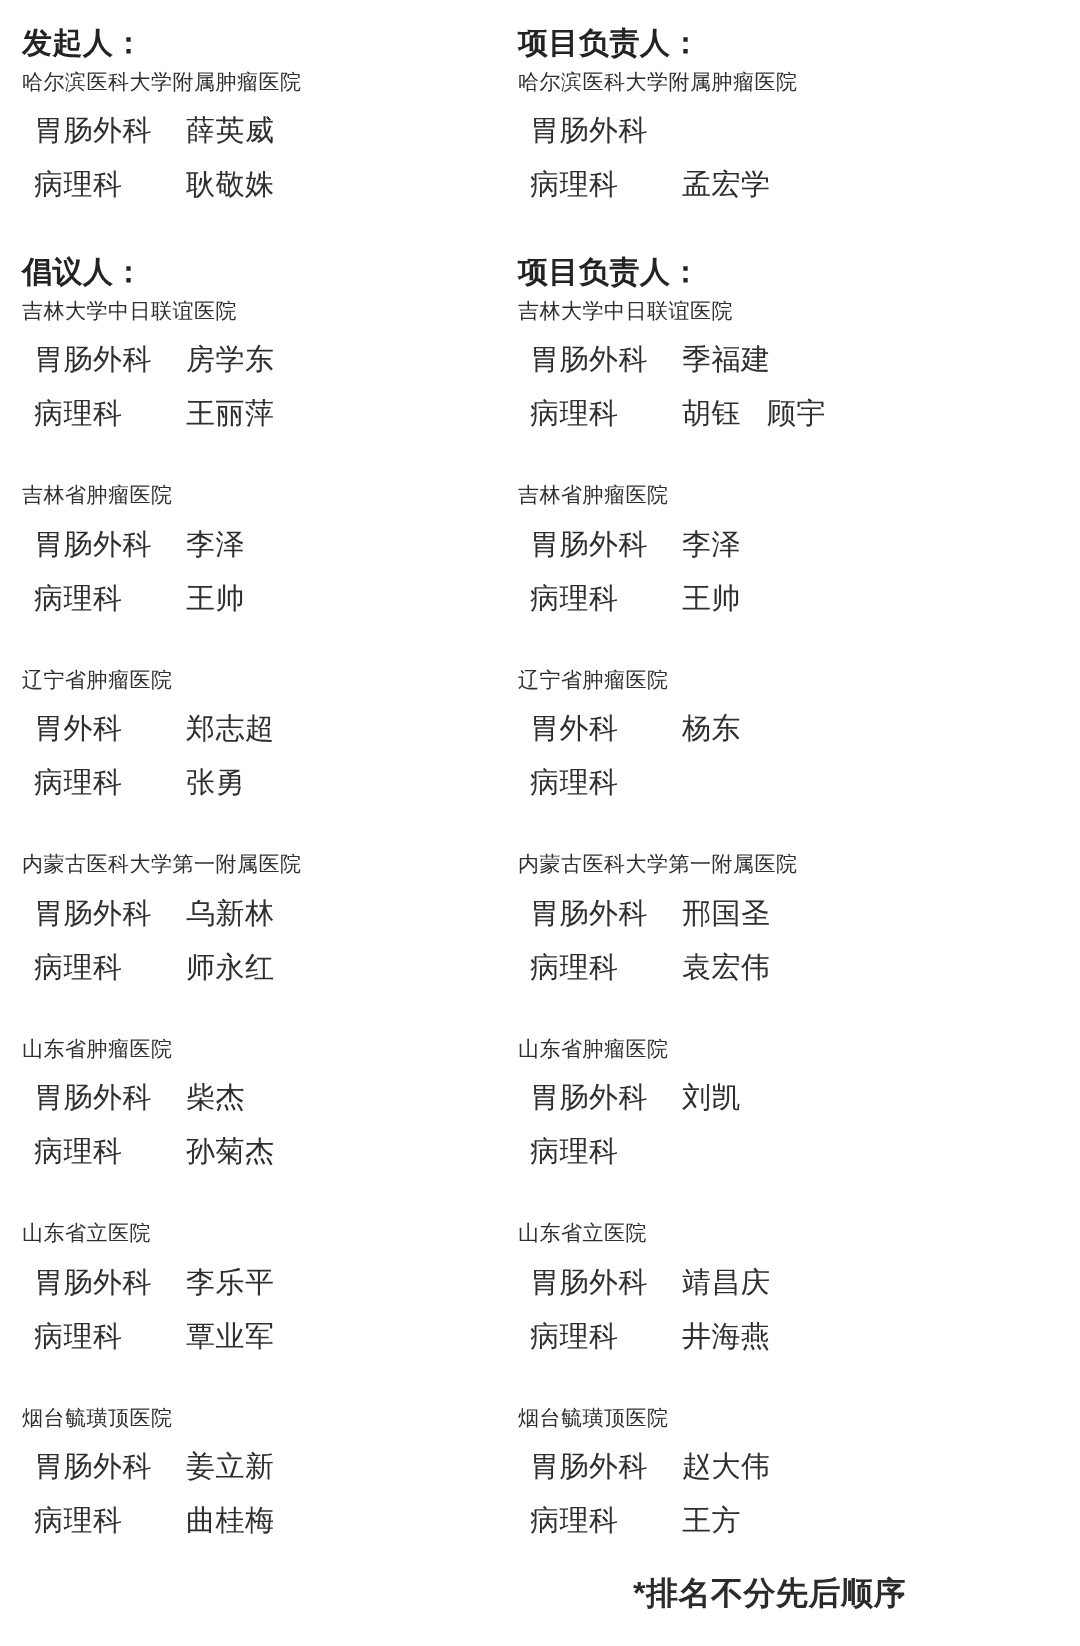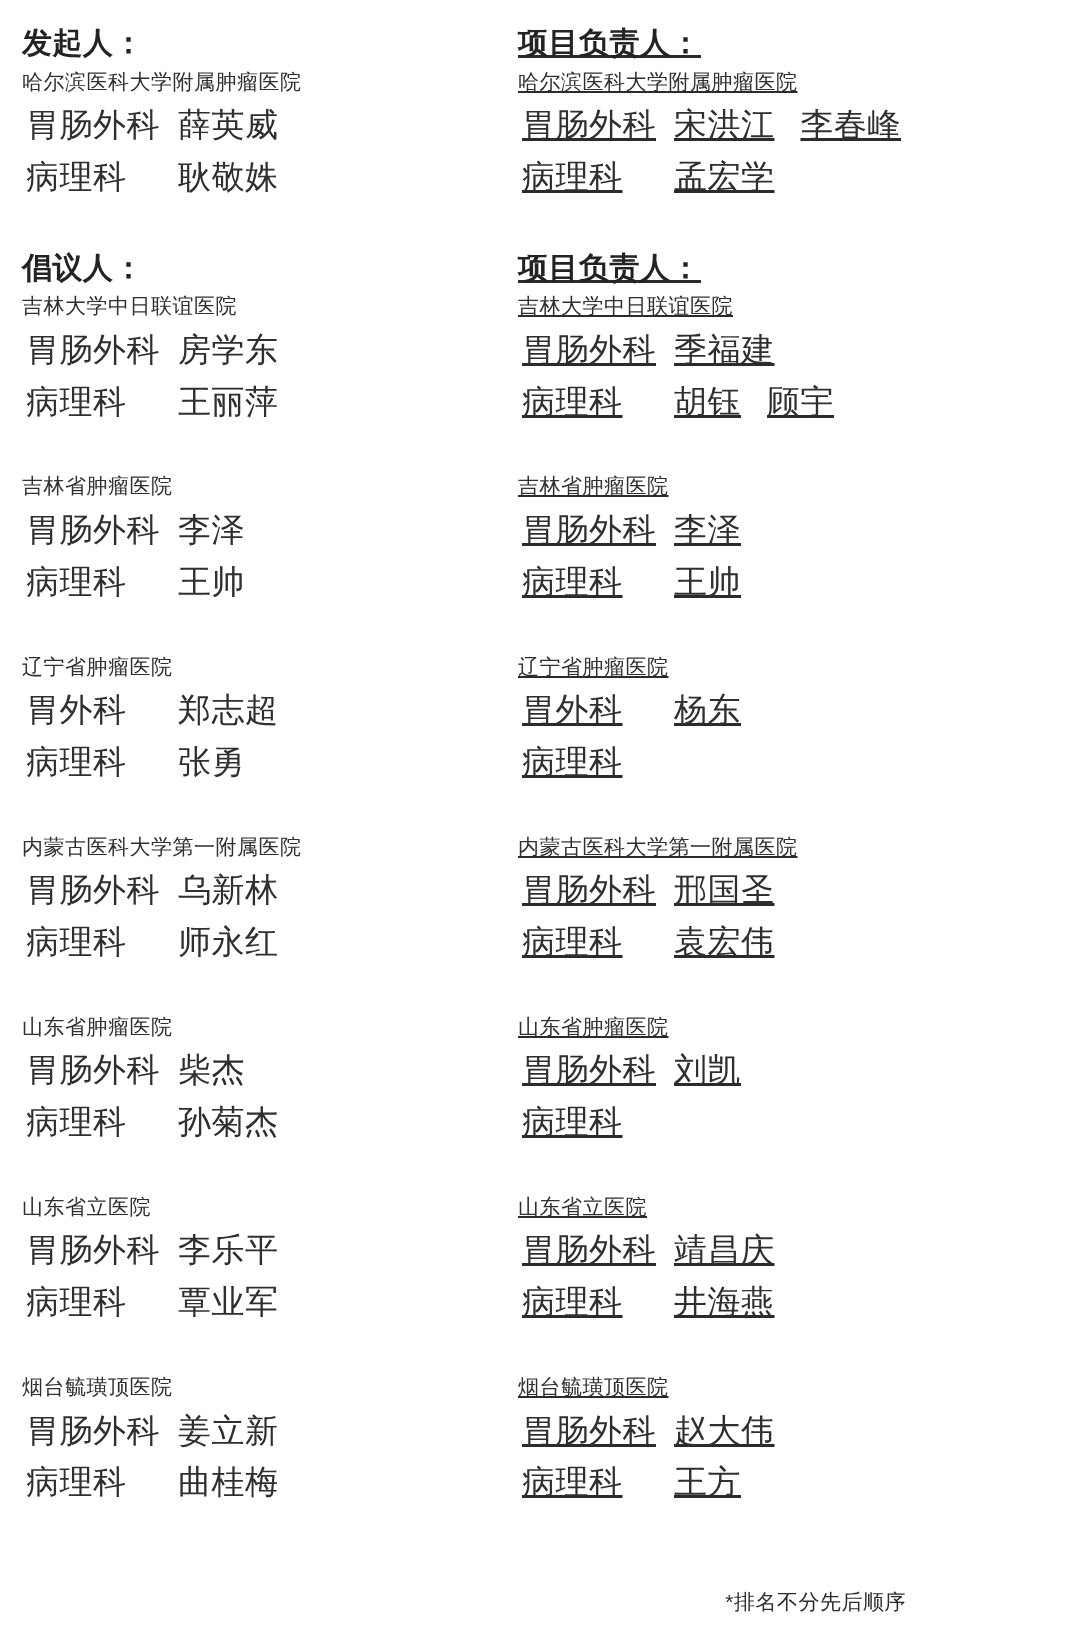--- a/index.html
+++ b/index.html
@@ -25,21 +25,20 @@
     display: flex;
     flex-direction: row;
     align-items: flex-start;
   }
   .col {
     width: 50%;
     box-sizing: border-box;
   }
   .col-right {
     padding-left: 50px;
-    text-decoration: underline;
   }
   .block {
     margin-bottom: 46px;
   }
   .block:last-child {
     margin-bottom: 0;
   }
   .heading {
     font-size: 30px;
     font-weight: bold;
@@ -50,45 +49,45 @@
   }
   .org {
     font-size: 21px;
     line-height: 1.45;
     letter-spacing: 0.5px;
     color: #2f2f2f;
     margin: 0;
     white-space: nowrap;
   }
   .line {
-    font-size: 33px;
+    font-size: 29px;
     line-height: 1.45;
     letter-spacing: 0.5px;
     color: #2f2f2f;
-    margin: 4px;
+    margin: 12px;
     display: flex;
     flex-direction: row;
     white-space: nowrap;
   }
   .dept {
     display: inline-block;
     min-width: 152px;
   }
   .names {
     display: inline-block;
   }
   .name + .name {
     margin-left: 26px;
   }
   .footnote {
     position: absolute;
     right: 34px;
     bottom: 30px;
-    font-size: 21px;
-    font-weight: normal;
+    font-size: 32px;
+    font-weight: bold;
     letter-spacing: 0.5px;
     color: #2b2b2b;
   }
 </style>
 </head>
 <body>
 
 <div class="page">
   <div class="columns">
     <div class="col col-left" id="left-column">
@@ -182,21 +181,20 @@
             <span class="names"><span class="name">曲桂梅</span></span>
           </div>
         </div>
       </div>
     <div class="col col-right" id="right-column">
         <div class="block">
           <div class="heading">项目负责人：</div>
           <div class="org">哈尔滨医科大学附属肿瘤医院</div>
           <div class="line">
             <span class="dept">胃肠外科</span>
-            <span class="names"><span class="name">宋洪江</span><span class="name">李春峰</span></span>
           </div>
           <div class="line">
             <span class="dept">病理科</span>
             <span class="names"><span class="name">孟宏学</span></span>
           </div>
         </div>
         <div class="block">
           <div class="heading">项目负责人：</div>
           <div class="org">吉林大学中日联谊医院</div>
           <div class="line">

